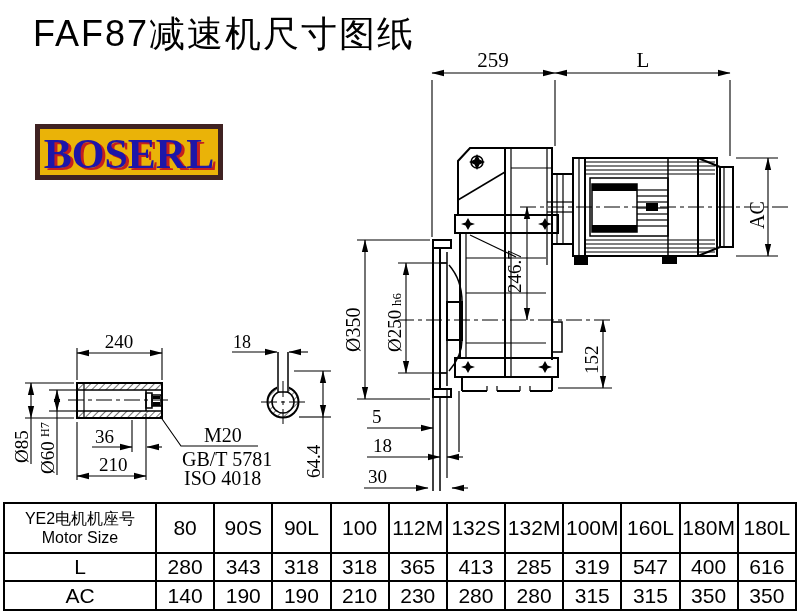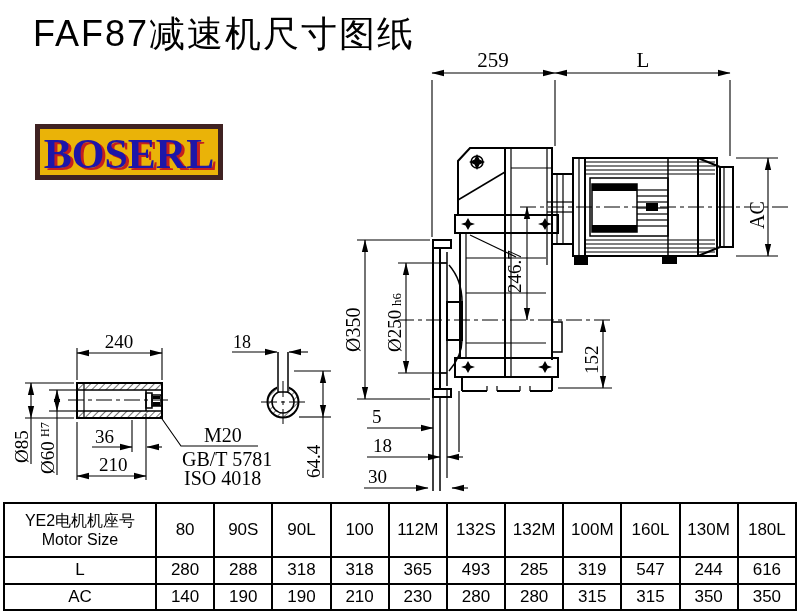--- a/index.html
+++ b/index.html
@@ -15,21 +15,21 @@
   svg text{font-family:"Liberation Serif",serif;fill:#000;}
   .ln{stroke:#000;stroke-width:2;fill:none;}
   .tn{stroke:#000;stroke-width:1.2;fill:none;}
   .md{stroke:#000;stroke-width:1.5;fill:none;}
   .dim{stroke:#000;stroke-width:1.1;fill:none;}
   .cl{stroke:#000;stroke-width:1;fill:none;stroke-dasharray:16 4 4 4;}
   .blk{fill:#000;stroke:none;}
   #spec-table{position:absolute;left:3px;top:502px;width:794px;height:109px;
         border-collapse:collapse;table-layout:fixed;}
   #spec-table td{border:2px solid #000;text-align:center;vertical-align:middle;
-        font-size:17px;padding:0;white-space:nowrap;overflow:hidden;}
+        font-size:21px;padding:0;white-space:nowrap;overflow:hidden;}
   #spec-table .hdr{font-size:16px;line-height:1.2;}
   #spec-table col.c0{width:152px;}
 </style>
 </head>
 <body>
 
 <div id="stage">
 
   <div id="title">FAF87减速机尺寸图纸</div>
 
@@ -312,35 +312,35 @@
         </td>
         <td>80</td>
         <td>90S</td>
         <td>90L</td>
         <td>100</td>
         <td>112M</td>
         <td>132S</td>
         <td>132M</td>
         <td>100M</td>
         <td>160L</td>
-        <td>130M</td>
+        <td>180M</td>
         <td>180L</td>
       </tr>
       <tr style="height:22px;">
         <td>L</td>
         <td>280</td>
-        <td>288</td>
+        <td>343</td>
         <td>318</td>
         <td>318</td>
         <td>365</td>
-        <td>493</td>
+        <td>413</td>
         <td>285</td>
         <td>319</td>
         <td>547</td>
-        <td>244</td>
+        <td>400</td>
         <td>616</td>
       </tr>
       <tr style="height:22px;">
         <td>AC</td>
         <td>140</td>
         <td>190</td>
         <td>190</td>
         <td>210</td>
         <td>230</td>
         <td>280</td>

